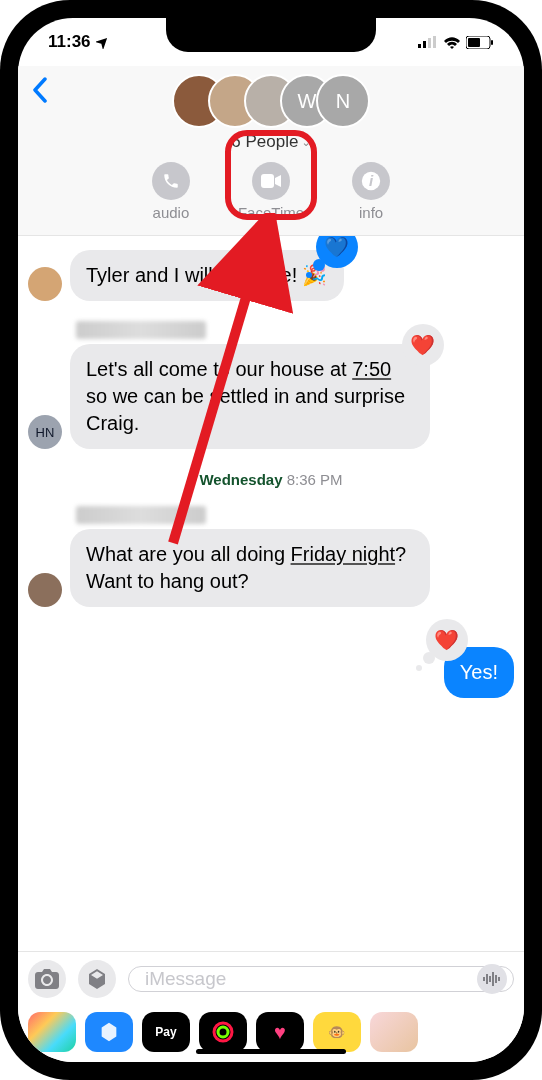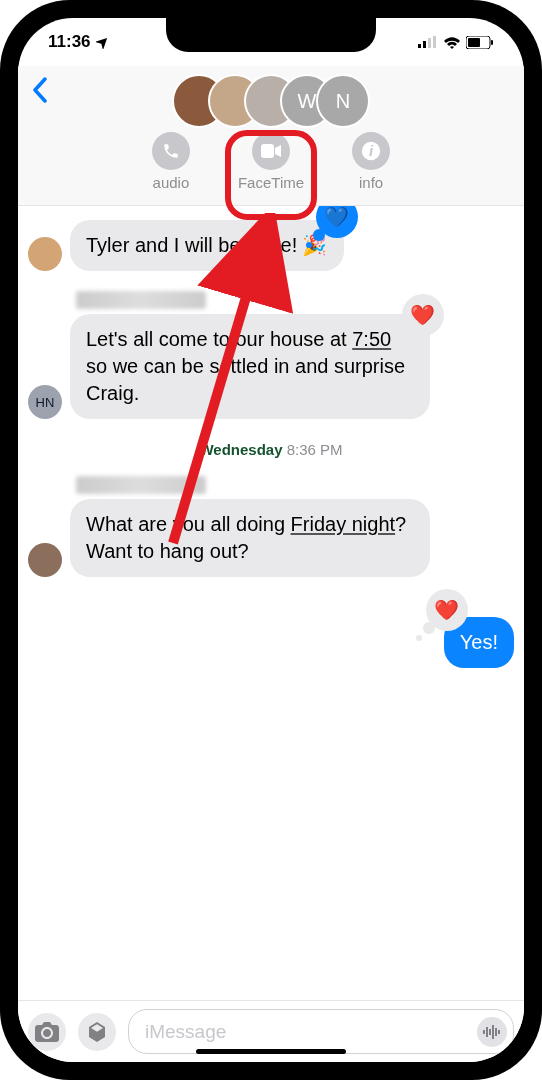--- a/index.html
+++ b/index.html
@@ -37,21 +37,21 @@
     .sender-blur { width: 130px; height: 18px; background: linear-gradient(90deg, #ccc, #ddd, #ccc); border-radius: 3px; filter: blur(2px); margin: 0 0 5px 48px; }
     .timestamp-row { text-align: center; color: #8e8e93; font-size: 15px; margin: 22px 0 18px; }
     .timestamp-row .day { font-weight: 600; color: #14532d; }
     .reaction { position: absolute; width: 42px; height: 42px; border-radius: 50%; background: #e9e9eb; display: flex; align-items: center; justify-content: center; font-size: 20px; }
     .reaction.blue { background: #0a84ff; }
     .reaction::after { content: ''; position: absolute; width: 12px; height: 12px; border-radius: 50%; background: inherit; bottom: -3px; left: -3px; }
     .reaction::before { content: ''; position: absolute; width: 6px; height: 6px; border-radius: 50%; background: inherit; bottom: -10px; left: -10px; }
     
     .input-bar { background: #fff; padding: 8px 10px; display: flex; align-items: center; gap: 12px; border-top: 0.5px solid rgba(0,0,0,0.1); }
     .input-icon { width: 38px; height: 38px; border-radius: 50%; background: #e9e9eb; display: flex; align-items: center; justify-content: center; color: #808085; }
-    .input-field { flex: 1; height: 45px; border: 1px solid #d1d1d6; border-radius: 19px; display: flex; align-items: center; padding: 0 6px 0 16px; justify-content: space-between; }
+    .input-field { flex: 1; height: 26px; border: 1px solid #d1d1d6; border-radius: 19px; display: flex; align-items: center; padding: 0 6px 0 16px; justify-content: space-between; }
     .input-placeholder { color: #c7c7cc; font-size: 19px; }
     .mic-btn { width: 30px; height: 30px; border-radius: 50%; background: #e1e1e6; display: flex; align-items: center; justify-content: center; }
     
     .app-tray { display: flex; padding: 6px 10px 10px; gap: 9px; background: #fff; }
     .tray-icon { width: 48px; height: 40px; border-radius: 12px; display: flex; align-items: center; justify-content: center; font-size: 14px; color: #fff; font-weight: 600; }
     
     .home-indicator { position: absolute; bottom: 8px; left: 50%; transform: translateX(-50%); width: 150px; height: 5px; background: #000; border-radius: 3px; }
     
     .underline { text-decoration: underline; text-decoration-color: #555; text-underline-offset: 2px; }
   </style>
@@ -94,20 +94,24 @@
           </svg>
       </div>
       <div class="avatars">
         <div class="avatar-group">
           <div class="av" style="background:#8b5a3c"></div>
           <div class="av" style="background:#c4a688"></div>
           <div class="av" style="background:#b8b0a8"></div>
           <div class="av" style="background:#a8a8a8">W</div>
           <div class="av" style="background:#a8a8a8">N</div>
         </div>
+      </div>
+      <div class="group-title">
+        <span>6 People</span>
+        <span class="chev-down">⌄</span>
       </div>
       <div class="action-row">
         <div class="action-btn">
           <div class="action-circle">
               <svg width="18" height="18" viewBox="0 0 24 24">
                 <path fill="#fff" d="M6.6 10.8c1.4 2.8 3.8 5.2 6.6 6.6l2.2-2.2c.3-.3.7-.4 1-.2 1.1.4 2.4.6 3.6.6.6 0 1 .4 1 1V20c0 .6-.4 1-1 1C10.6 21 3 13.4 3 4c0-.6.4-1 1-1h3.5c.6 0 1 .4 1 1 0 1.2.2 2.5.6 3.6.1.3 0 .7-.2 1l-2.3 2.2z"></path>
               </svg>
             </div>
           <span class="action-label">audio</span>
         </div>
@@ -204,16 +208,36 @@
               <rect x="3" y="2" width="2" height="10" fill="#808085"></rect>
               <rect x="6" y="4" width="2" height="6" fill="#808085"></rect>
               <rect x="9" y="0" width="2" height="14" fill="#808085"></rect>
               <rect x="12" y="3" width="2" height="8" fill="#808085"></rect>
               <rect x="15" y="5" width="2" height="4" fill="#808085"></rect>
             </svg>
         </div>
       </div>
     </div>
 
+    <div class="app-tray">
+      <div class="tray-icon" style="background:linear-gradient(135deg,#ff6b6b,#feca57,#48dbfb,#1dd1a1)"></div>
+      <div class="tray-icon" style="background:#1e88ff">
+          <svg width="22" height="22" viewBox="0 0 24 24">
+            <path fill="#fff" d="M12 2L4 7v10l8 5 8-5V7z" opacity=".9"></path>
+          </svg>
+        </div>
+      <div class="tray-icon" style="background:#000;font-size:12px"><span style="font-size:9px"></span>Pay</div>
+      <div class="tray-icon" style="background:#000">
+          <svg width="24" height="24" viewBox="0 0 24 24">
+            <circle cx="12" cy="12" r="9" fill="none" stroke="#ff1744" stroke-width="3"></circle>
+            <circle cx="12" cy="12" r="5" fill="none" stroke="#76ff03" stroke-width="3"></circle>
+          </svg>
+        </div>
+      <div class="tray-icon" style="background:#000">
+          <span style="color:#ff4081;font-size:20px">♥</span>
+        </div>
+      <div class="tray-icon" style="background:#ffd93d">🐵</div>
+      <div class="tray-icon" style="background:linear-gradient(135deg,#f8d7da,#e8c4a0)"></div>
+    </div>
 
     <div class="home-indicator"></div>
   </div>
 </div>
 
 </body></html>

